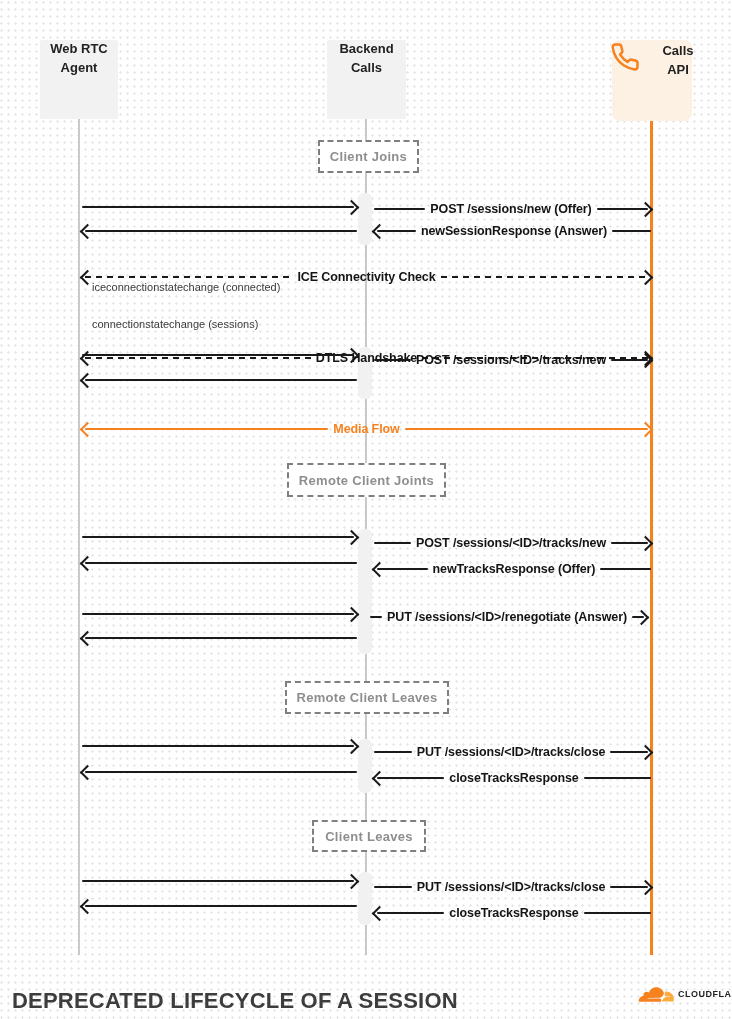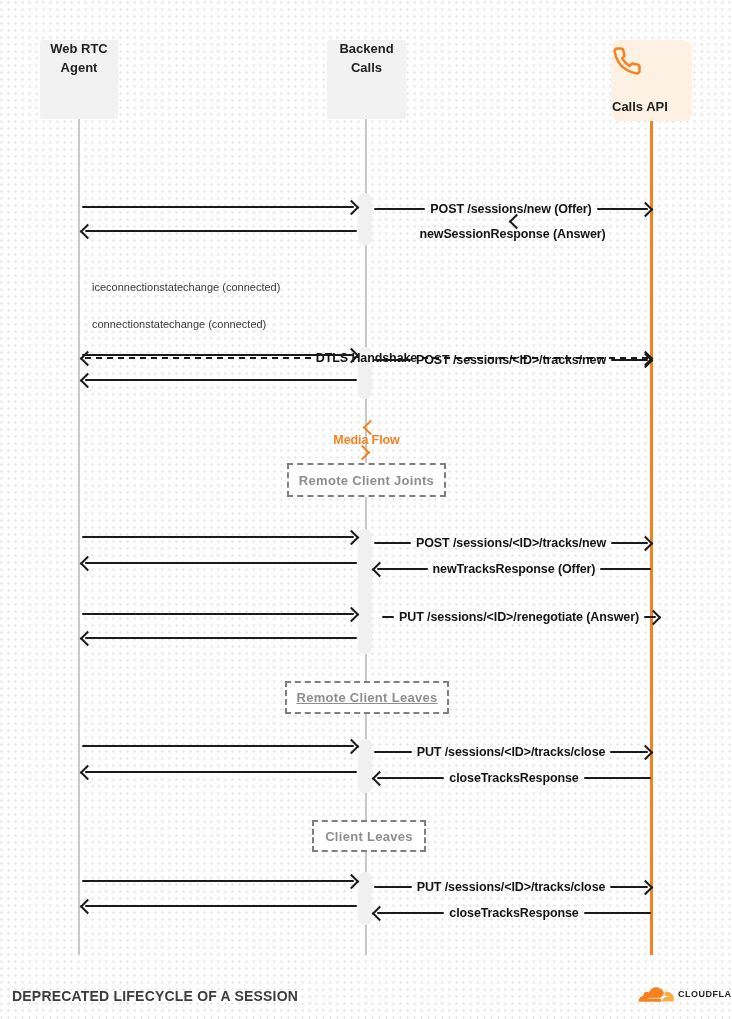--- a/index.html
+++ b/index.html
@@ -7,42 +7,42 @@
     position:relative;width:732px;height:1019px;overflow:hidden;
     font-family:"Liberation Sans",sans-serif;
     background-color:#ffffff;
     background-image:radial-gradient(circle,#e8e8e9 1px,transparent 1.15px);
     background-size:7px 7px;background-position:5px 6px;
   }
   
   .actor{position:absolute;top:40px;height:79px;display:flex;align-items:flex-start;justify-content:center;
     text-align:center;font-weight:700;font-size:13px;color:#222;line-height:1.45;z-index:4;}
   .actor.gray{background:#f2f2f3;border-radius:2px;}
-  .actor.calls{background:#fcf1e2;border-radius:8px;flex-direction:column;gap:22px;padding-top:2px;}
+  .actor.calls{background:#fcf1e2;border-radius:8px;flex-direction:row;gap:22px;padding-top:2px;}
   
   .lifeline{position:absolute;top:119px;height:836px;z-index:0;}
   
   .abar{position:absolute;left:358px;width:14px;background:#f1f1f2;border-radius:6px;z-index:1;}
   
   .phase{position:absolute;background:#ffffff;border:2px dashed #7f7f7f;display:flex;align-items:center;
     justify-content:center;color:#8e8e8e;font-weight:600;font-size:13px;letter-spacing:.3px;z-index:3;
     white-space:nowrap;}
   
   .seg{position:absolute;height:14px;display:flex;align-items:center;color:#1a1a1a;z-index:2;}
   .ln{flex:1;height:2.5px;background:currentColor;border-radius:2px;min-width:2px;}
   .ln.dashed{background:repeating-linear-gradient(90deg,currentColor 0 6px,transparent 6px 11px);border-radius:0;}
   .ah{flex:none;width:9px;height:9px;border-top:2.5px solid currentColor;border-right:2.5px solid currentColor;}
   .ah.r{transform:rotate(45deg);margin-left:-8px;}
   .ah.l{transform:rotate(-135deg);margin-right:-8px;}
   .mlabel{flex:none;font-weight:700;font-size:12.5px;letter-spacing:-.1px;padding:0 5px;white-space:nowrap;color:#141414;}
-  .seg.media{color:#f6821f;flex-direction:column;}
+  .seg.media{color:#f6821f;}
   .seg.media .mlabel{color:#f6821f;}
   .note{position:absolute;font-size:11px;color:#3a3a3a;z-index:2;white-space:nowrap;}
   
-  .footer-title{position:absolute;left:12px;top:988px;font-size:14px;font-weight:800;color:#3d3d3d;letter-spacing:.2px;}
+  .footer-title{position:absolute;left:12px;top:988px;font-size:22px;font-weight:800;color:#3d3d3d;letter-spacing:.2px;}
   .brand{position:absolute;left:637px;top:985px;display:flex;align-items:center;gap:3px;z-index:4;}
   .brand .word{font-size:9px;font-weight:800;color:#1f1f1f;letter-spacing:.5px;}
 </style>
 </head>
 <body>
 
 <div class="canvas">
 
   <div class="lifeline" style="left:78px;width:2px;background:#c9c9c9;"></div>
   <div class="lifeline" style="left:365px;width:2px;background:#c9c9c9;"></div>
@@ -62,24 +62,27 @@
   </div>
   <div class="actor calls" style="left:612px;width:80px;">
     <span style="display:block;height:30px;">
       <svg viewBox="0 0 24 24" width="30" height="30" fill="none" stroke="#f6821f" stroke-width="2" stroke-linecap="round" stroke-linejoin="round">
           <path d="M22 16.92v3a2 2 0 0 1-2.18 2 19.79 19.79 0 0 1-8.63-3.07 19.5 19.5 0 0 1-6-6 19.79 19.79 0 0 1-3.07-8.67A2 2 0 0 1 4.11 2h3a2 2 0 0 1 2 1.72c.12.96.36 1.9.7 2.81a2 2 0 0 1-.45 2.11L8.09 9.91a16 16 0 0 0 6 6l1.27-1.27a2 2 0 0 1 2.11-.45c.91.34 1.85.58 2.81.7A2 2 0 0 1 22 16.92z"></path>
         </svg>
     </span>
     <span>Calls API</span>
   </div>
 
+  <div class="phase" style="left:318px;top:140px;width:97px;height:29px;">
+    <span>Client Joins</span>
+  </div>
   <div class="phase" style="left:287px;top:463px;width:155px;height:30px;">
     <span>Remote Client Joints</span>
   </div>
-  <div class="phase" style="left:285px;top:681px;width:160px;height:29px;text-decoration:underline;">
+  <div class="phase" style="left:285px;top:681px;width:160px;height:29px;">
     <span>Remote Client Leaves</span>
   </div>
   <div class="phase" style="left:312px;top:820px;width:110px;height:28px;">
     <span>Client Leaves</span>
   </div>
 
   <div class="seg" style="left:82px;top:200px;width:275px;">
       <i class="ln"></i>
       <i class="ah r"></i>
     </div>
@@ -87,37 +90,44 @@
       <i class="ln"></i>
       <span class="mlabel">POST /sessions/new (Offer)</span>
       <i class="ln"></i>
       <i class="ah r"></i>
     </div>
 
   <div class="seg" style="left:82px;top:224px;width:275px;">
       <i class="ah l"></i>
       <i class="ln"></i>
     </div>
-  <div class="seg" style="left:374px;top:216px;width:277px;flex-direction:column;">
+  <div class="seg" style="left:374px;top:224px;width:277px;">
       <i class="ah l"></i>
       <i class="ln"></i>
       <span class="mlabel">newSessionResponse (Answer)</span>
       <i class="ln"></i>
     </div>
 
+  <div class="seg" style="left:82px;top:270px;width:569px;">
+      <i class="ah l"></i>
+      <i class="ln dashed"></i>
+      <span class="mlabel">ICE Connectivity Check</span>
+      <i class="ln dashed"></i>
+      <i class="ah r"></i>
+    </div>
   <div class="note" style="left:92px;top:281px;">iceconnectionstatechange (connected)</div>
 
   <div class="seg" style="left:82px;top:307px;width:569px;margin-top:44px;">
       <i class="ah l"></i>
       <i class="ln dashed"></i>
       <span class="mlabel">DTLS Handshake</span>
       <i class="ln dashed"></i>
       <i class="ah r"></i>
     </div>
-  <div class="note" style="left:92px;top:318px;">connectionstatechange (connected)</div>
+  <div class="note" style="left:92px;top:318px;">connectionstatechange (sessions)</div>
 
   <div class="seg" style="left:82px;top:348px;width:275px;">
       <i class="ln"></i>
       <i class="ah r"></i>
     </div>
   <div class="seg" style="left:374px;top:353px;width:277px;">
       <i class="ln"></i>
       <span class="mlabel">POST /sessions/&lt;ID&gt;/tracks/new</span>
       <i class="ln"></i>
       <i class="ah r"></i>
@@ -155,21 +165,21 @@
       <i class="ah l"></i>
       <i class="ln"></i>
       <span class="mlabel">newTracksResponse (Offer)</span>
       <i class="ln"></i>
     </div>
 
   <div class="seg" style="left:82px;top:607px;width:275px;">
       <i class="ln"></i>
       <i class="ah r"></i>
     </div>
-  <div class="seg" style="left:382px;top:610px;width:277px;align-items:center;">
+  <div class="seg" style="left:370px;top:610px;width:277px;align-items:center;">
       <i class="ln"></i>
       <span class="mlabel">PUT /sessions/&lt;ID&gt;/renegotiate (Answer)</span>
       <i class="ln"></i>
       <i class="ah r"></i>
     </div>
 
   <div class="seg" style="left:82px;top:631px;width:275px;">
       <i class="ah l"></i>
       <i class="ln"></i>
     </div>

